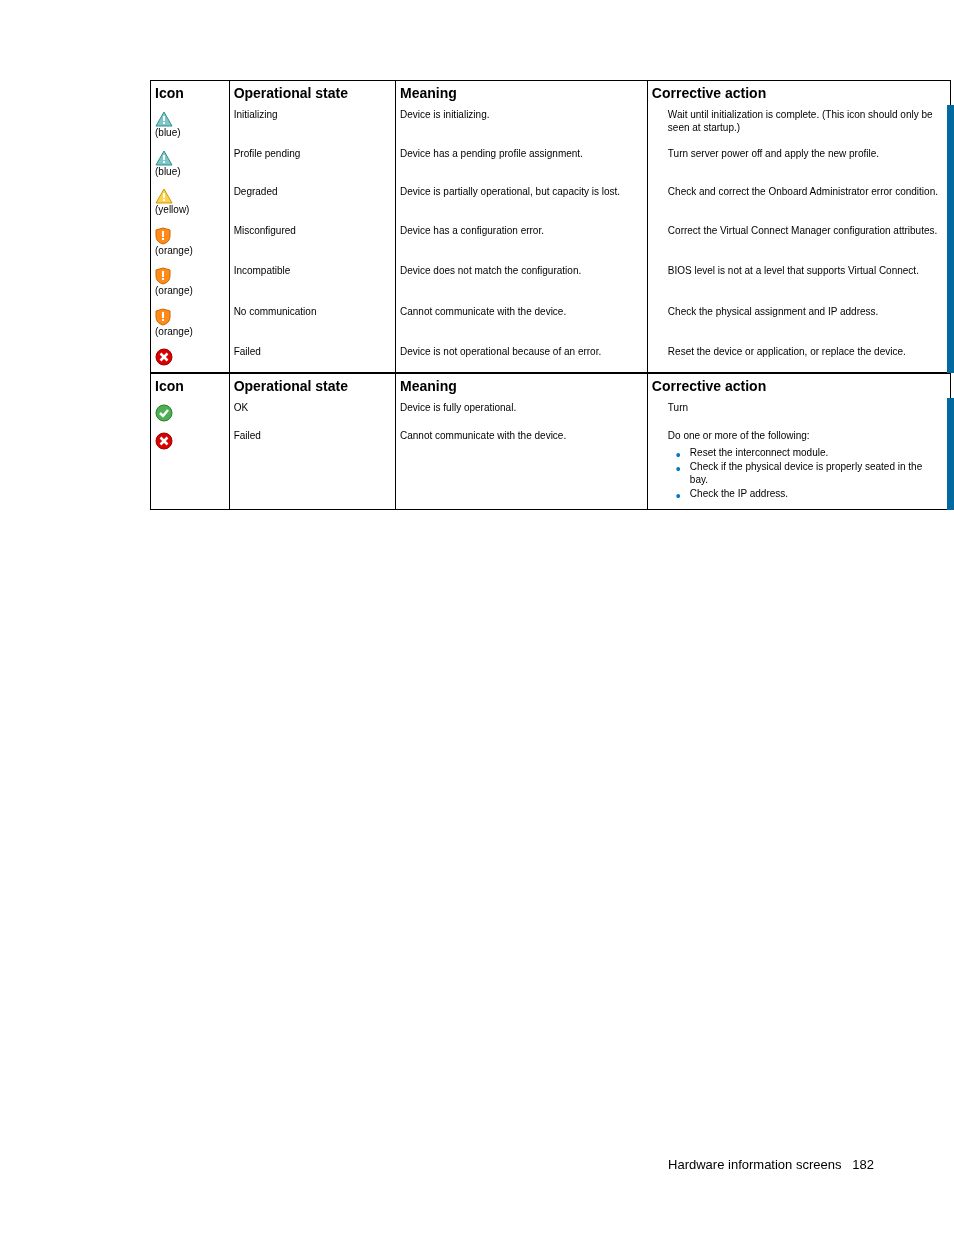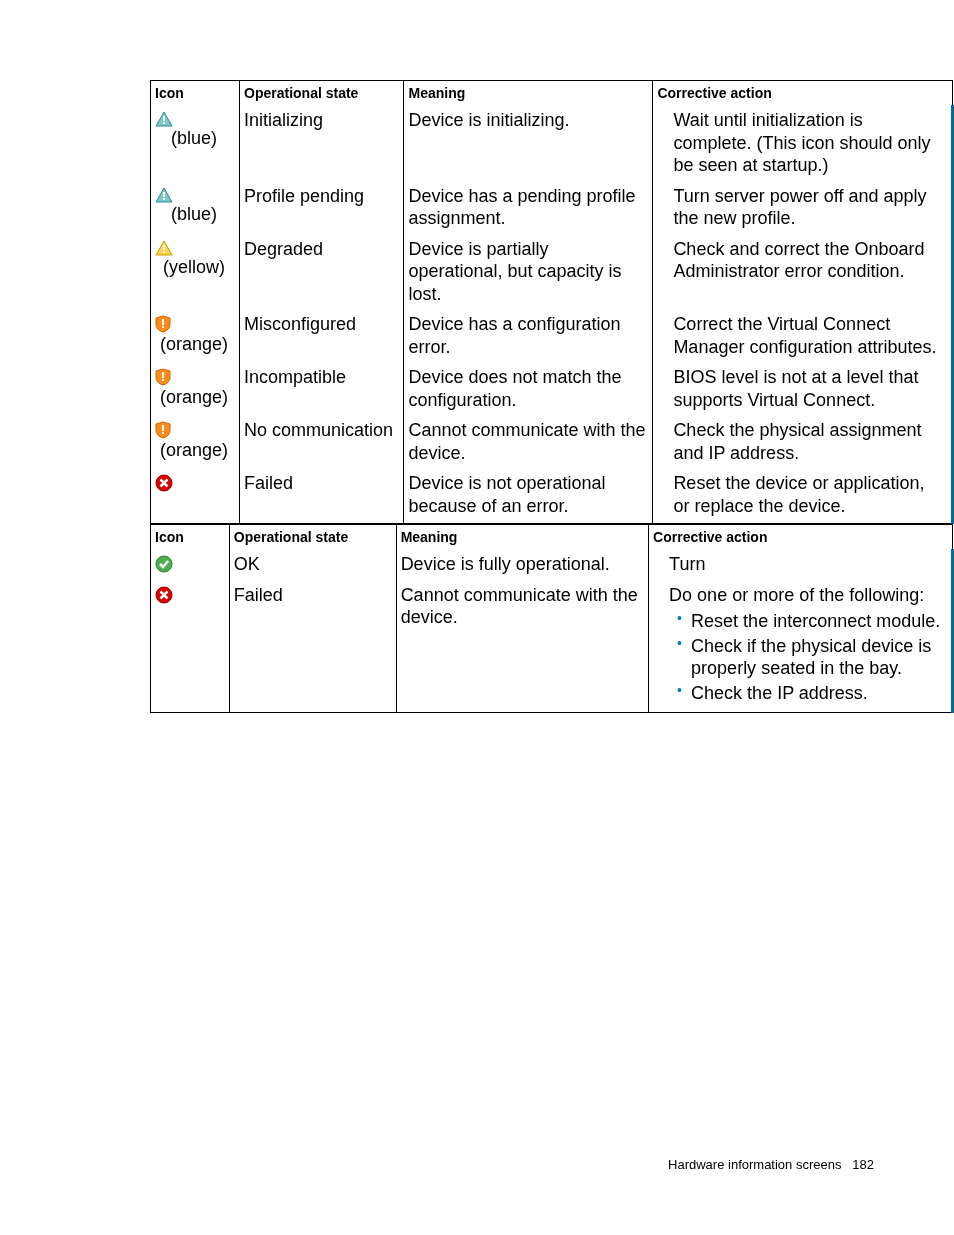--- a/index.html
+++ b/index.html
@@ -34,39 +34,39 @@
     font-size: 14px;
     padding: 4px 6px 4px 4px;
     border-top: 1px solid #000;
     border-left: 1px solid #000;
     vertical-align: top;
   }
   table.def-table th:last-child {
     border-right: 1px solid #000;
   }
   table.def-table td {
-    font-size: 18px;
+    font-size: 10px;
     padding: 4px 6px 4px 4px;
     border-left: 1px solid #000;
     vertical-align: top;
     line-height: 1.25;
   }
   table.def-table td:last-child {
-    border-right: 3px solid #0369a1;
+    border-right: 7px solid #0369a1;
     padding-left: 20px;
   }
   table.def-table tr:last-child td {
     border-bottom: 1px solid #000;
     padding-bottom: 6px;
   }
   .col-icon { width: 58px; }
   .col-state { width: 135px; }
   .col-meaning { width: 210px; }
   .col-action { width: 255px; }
-  .icon-cell { text-align: center; line-height: 1.1; font-size: 13px; }
+  .icon-cell { text-align: left; line-height: 1.1; font-size: 13px; }
   .icon-wrap { display: block; margin: 2px auto 0 auto; }
   ul.corrective {
     margin: 4px 0 0 0;
     padding-left: 22px;
     list-style: none;
   }
   ul.corrective li {
     position: relative;
     padding-left: 0;
     margin-bottom: 2px;

